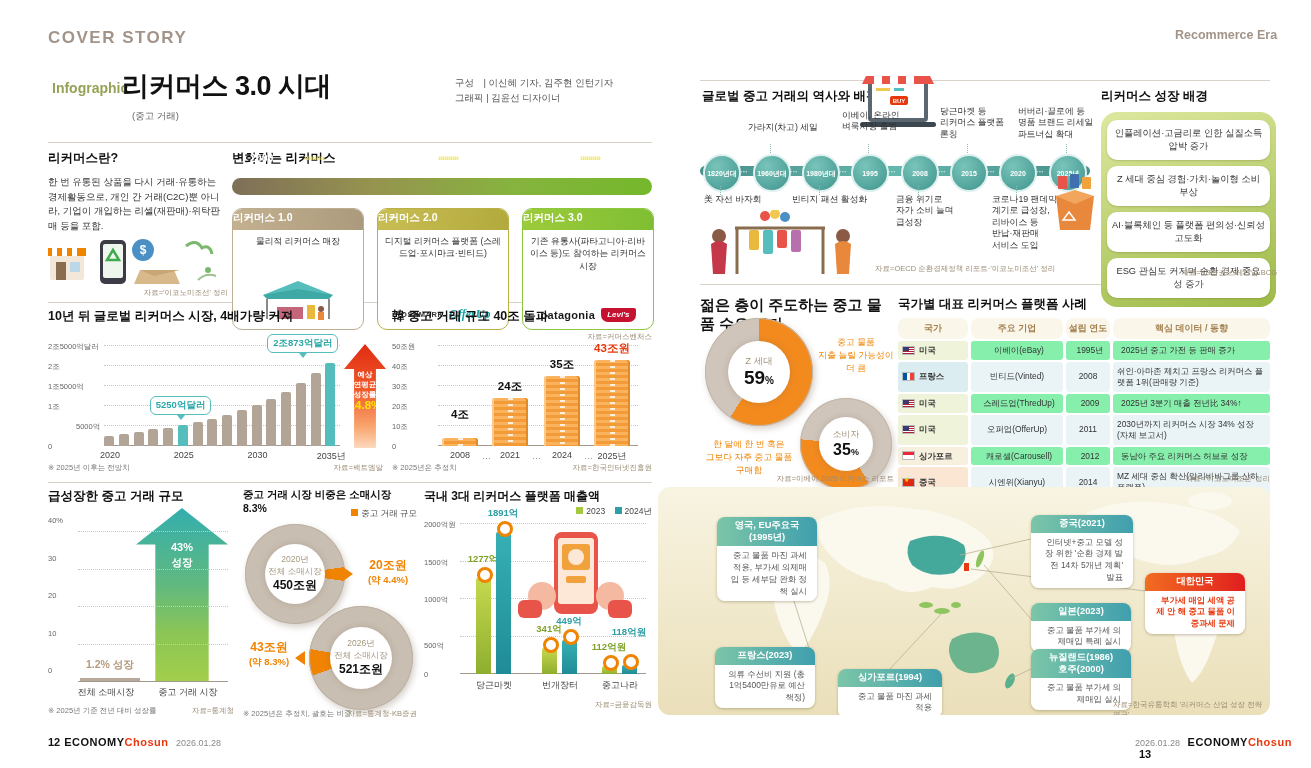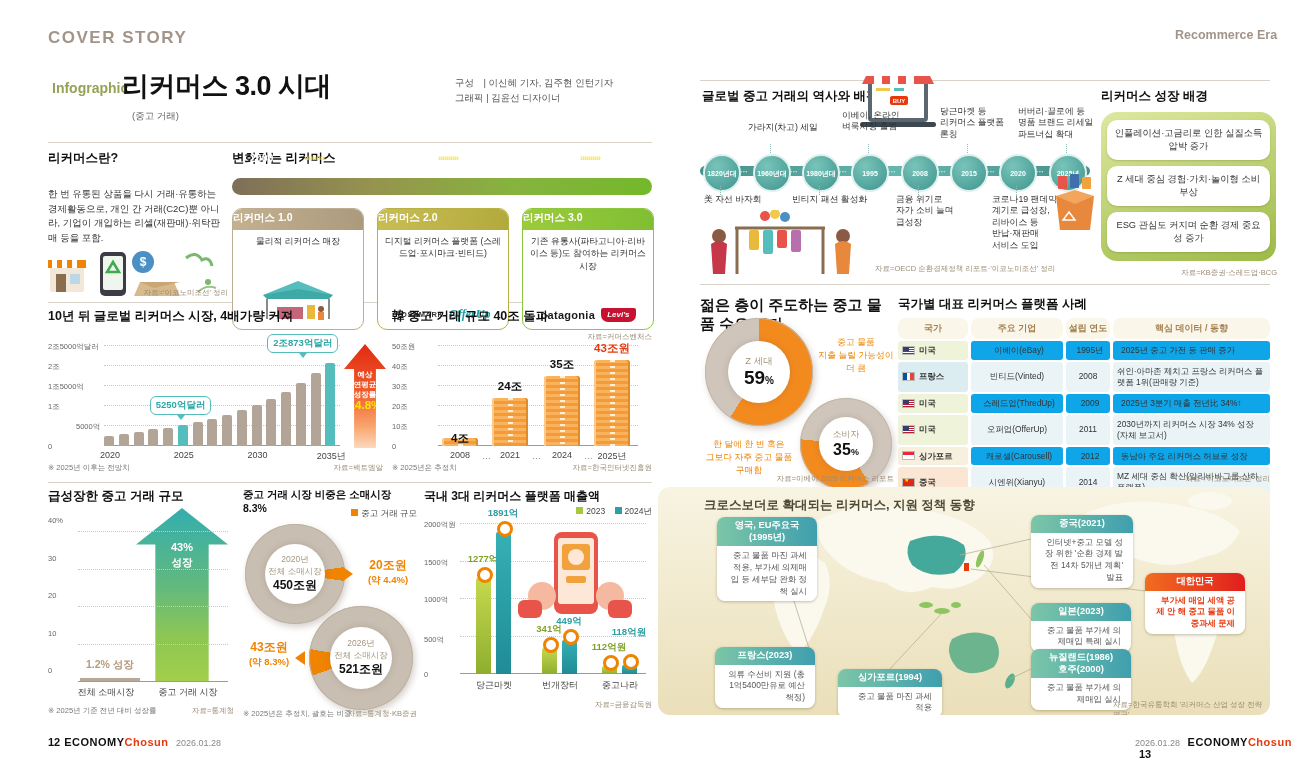--- a/index.html
+++ b/index.html
@@ -109,21 +109,21 @@
   .gb-item{background:#fff;border-radius:10px;margin-bottom:6px;padding:7px 5px;
     font-size:9.3px;color:#333;text-align:center;line-height:1.4;box-shadow:0 1px 2px rgba(90,90,40,.25);}
   
   .yth-ann{position:absolute;font-size:8.8px;color:#f08300;line-height:1.45;text-align:center;}
   
   .ptable{position:absolute;display:grid;grid-template-columns:70px 92px 44px 1fr;column-gap:3px;row-gap:2px;}
   .pt-h{background:#fbf6ea;border-radius:8px;color:#a3804f;font-size:9px;font-weight:bold;
     text-align:center;padding:4px 2px;}
   .pt-c{font-size:8.4px;color:#333;padding:4px 4px;display:flex;align-items:center;line-height:1.3;border-radius:3px;}
   .pt-c.center{justify-content:center;text-align:center;}
-  .row-odd{background:#0ea5e9;padding-left:8px;}
+  .row-odd{background:#86efac;padding-left:8px;}
   .row-even{background:#eaf4f6;}
   .cc-us{background:#eef3da !important;}
   .cc-fr{background:#dcedf2 !important;}
   .cc-sg{background:#f7f0df !important;}
   .cc-cn{background:#fbe6d4 !important;}
   .country{font-weight:bold;gap:4px;}
   .flag{width:13px;height:9px;display:inline-block;position:relative;flex:none;border:0.5px solid #bbb;box-sizing:border-box;}
   .flag.us{background:repeating-linear-gradient(180deg,#b22234 0 1px,#fff 1px 2px);}
   .flag.us::after{content:"";position:absolute;left:0;top:0;width:6px;height:4.5px;background:#3c3b6e;}
   .flag.fr{background:linear-gradient(90deg,#0055a4 0 33%,#fff 33% 66%,#ef4135 66%);}
@@ -159,21 +159,21 @@
 그래픽 | 김윤선 디자이너</div>
 
   <div class="rule" style="left:48px;top:142px;width:604px;"></div>
   <div class="rule" style="left:48px;top:302px;width:604px;"></div>
   <div class="rule" style="left:48px;top:482px;width:604px;"></div>
   <div class="rule" style="left:700px;top:80px;width:570px;"></div>
   <div class="rule" style="left:700px;top:284px;width:570px;"></div>
 
   <div class="abs" style="left:48px;top:150px;width:180px;height:150px;">
     <div class="sec-title">리커머스란?</div>
-    <div class="body-txt" style="margin-top:20px;">한 번 유통된 상품을 다시 거래·유통하는 경제활동으로, 개인 간 거래(C2C)뿐 아니라, 기업이 개입하는 리셀(재판매)·위탁판매 등을 포함.</div>
+    <div class="body-txt" style="margin-top:8px;">한 번 유통된 상품을 다시 거래·유통하는 경제활동으로, 개인 간 거래(C2C)뿐 아니라, 기업이 개입하는 리셀(재판매)·위탁판매 등을 포함.</div>
     <svg width="170" height="52" viewBox="0 0 170 52" style="margin-top:2px;">
       <rect x="2" y="18" width="34" height="26" rx="2" fill="#f2e7d8" stroke="#c7a" stroke-width="0"></rect>
       <rect x="0" y="12" width="38" height="8" fill="#f08300"></rect>
         <rect x="4" y="12" width="5" height="8" fill="#fff"></rect>
         <rect x="14" y="12" width="5" height="8" fill="#fff"></rect>
         <rect x="24" y="12" width="5" height="8" fill="#fff"></rect>
       <rect x="8" y="26" width="10" height="18" fill="#8a6d4e"></rect>
         <rect x="22" y="26" width="10" height="10" fill="#bcd7e8"></rect>
       <rect x="52" y="4" width="26" height="44" rx="5" fill="#3c3b46"></rect>
         <rect x="55" y="8" width="20" height="34" rx="2" fill="#eef6ee"></rect>
@@ -290,21 +290,21 @@
     <div class="plot" id="plotB" style="left:46px;top:38px;width:200px;height:100px;">
         <div class="gridline base" style="bottom: 0px;"></div>
         <div class="gridline" style="bottom: 20px;"></div>
         <div class="gridline" style="bottom: 40px;"></div>
         <div class="gridline" style="bottom: 60px;"></div>
         <div class="gridline" style="bottom: 80px;"></div>
         <div class="gridline" style="bottom: 100px;"></div>
         <div class="coinbar" style="left: 4px; height: 8px;">
           <div class="zip"></div>
         </div>
-        <div class="kr-label" style="left: -3px; bottom: 0;">4조</div>
+        <div class="kr-label" style="left: -3px; bottom: 24px;">4조</div>
         <div class="xtick" style="left: -3px; top: 104px; width: 50px;">2008</div>
         <div class="dots" style="left: 44px; top: 105px;">…</div>
         <div class="coinbar" style="left: 54px; height: 48px;">
           <div class="zip"></div>
         </div>
         <div class="kr-label" style="left: 47px; bottom: 52px;">24조</div>
         <div class="xtick" style="left: 47px; top: 104px; width: 50px;">2021</div>
         <div class="dots" style="left: 94px; top: 105px;">…</div>
         <div class="coinbar" style="left: 106px; height: 70px;">
           <div class="zip"></div>
@@ -420,21 +420,21 @@
         <div class="ebar y23" style="left: 142px; height: 8.4px;"></div>
         <div class="coin" style="left: 142.5px; bottom: 3.4px;"></div>
         <div class="ebar-label y23" style="left: 126px; bottom: 20.4px;">112억원</div>
         <div class="ebar y24" style="left: 162px; height: 8.85px;"></div>
         <div class="coin" style="left: 162.5px; bottom: 3.85px;"></div>
         <div class="ebar-label y24" style="left: 146px; bottom: 34.85px;">118억원</div>
         <div class="xtick" style="left: 132px; top: 155px; width: 56px;">중고나라</div>
       </div>
     <div id="plotE-ylabels">
         <div class="ytick" style="left: 0px; top: 182px;">0</div>
-        <div class="ytick" style="left: 0px; top: 147px;">500억</div>
+        <div class="ytick" style="left: 0px; top: 153px;">500억</div>
         <div class="ytick" style="left: 0px; top: 107px;">1000억</div>
         <div class="ytick" style="left: 0px; top: 69.5px;">1500억</div>
         <div class="ytick" style="left: 0px; top: 32px;">2000억원</div>
       </div>
     <svg class="abs" style="left:92px;top:42px;" width="118" height="92" viewBox="0 0 118 92">
       <rect x="38" y="2" width="44" height="82" rx="8" fill="#e8534a"></rect>
       <rect x="42" y="8" width="36" height="66" rx="3" fill="#fde8d8"></rect>
       <rect x="46" y="14" width="28" height="26" rx="3" fill="#f2a23c"></rect>
       <circle cx="60" cy="27" r="8" fill="#fde8d8"></circle>
         <rect x="50" y="46" width="20" height="7" rx="2" fill="#f2a23c"></rect>
@@ -536,20 +536,21 @@
         <circle cx="80" cy="7" r="5" fill="#4a90c4"></circle>
     </svg>
     <div class="src" style="position:absolute;left:175px;top:186px;">자료=OECD 순환경제정책 리포트·'이코노미조선' 정리</div>
   </div>
 
   <div class="abs" style="left:1093px;top:78px;width:176px;height:206px;margin-left:8px;">
     <div class="sec-title" style="position:absolute;left:0;top:10px;">리커머스 성장 배경</div>
     <div class="gb-card" style="left:0;top:34px;width:163px;" id="gb-card">
         <div class="gb-item">인플레이션·고금리로 인한 실질소득 압박 증가</div>
         <div class="gb-item">Z 세대 중심 경험·가치·놀이형 소비 부상</div>
+        <div class="gb-item">AI·블록체인 등 플랫폼 편의성·신뢰성 고도화</div>
         <div class="gb-item">ESG 관심도 커지며 순환 경제 중요성 증가</div>
       </div>
     <div class="src" style="position:absolute;right:0;top:190px;">자료=KB증권·스레드업·BCG</div>
   </div>
 
   <div class="abs" style="left:700px;top:288px;width:196px;height:196px;">
     <div class="sec-title" style="position:absolute;left:0;top:8px;font-size:15px;">젊은 층이 주도하는 중고 물품 수요 증가</div>
     <div class="donut" id="donutY1" style="left: 5px; top: 30px; width: 108px; height: 108px; background: conic-gradient(rgb(242, 138, 30) 0deg, rgb(242, 138, 30) 212.4deg, rgb(207, 197, 186) 212.4deg, rgb(207, 197, 186) 360deg); box-shadow: rgb(194, 183, 169) 0px 0px 0px 1px inset, rgba(120, 100, 80, 0.3) 2px 3px 6px;">
       <div class="hole" style="width:62px;height:62px;display:flex;flex-direction:column;justify-content:center;">
         <div class="dl" style="font-size:9.5px;">Z 세대</div>
@@ -647,21 +648,20 @@
       <g stroke="#b9b193" stroke-width="0.8">
         <line x1="159" y1="58" x2="113" y2="50"></line>
           <line x1="373" y1="52" x2="302" y2="68"></line>
         <line x1="487" y1="104" x2="313" y2="82"></line>
           <line x1="373" y1="132" x2="326" y2="78"></line>
         <line x1="157" y1="180" x2="120" y2="64"></line>
           <line x1="230" y1="184" x2="284" y2="126"></line>
         <line x1="373" y1="182" x2="352" y2="192"></line>
       </g>
     </svg>
-    <div class="sec-title" style="position:absolute;left:46px;top:10px;color:#4a4a35;">크로스보더로 확대되는 리커머스, 지원 정책 동향</div>
     <div id="policy-boxes">
         <div class="p-box" style="left: 59px; top: 30px; width: 100px;">
           <div class="ph">영국, EU주요국
 (1995년)</div>
           <div class="pb">중고 물품 마진 과세 적용, 부가세 의제매입 등 세부담 완화 정책 실시</div>
         </div>
         <div class="p-box" style="left: 373px; top: 28px; width: 102px;">
           <div class="ph">중국(2021)</div>
           <div class="pb">인터넷+중고 모델 성장 위한 '순환 경제 발전 14차 5개년 계획' 발표</div>
         </div>

